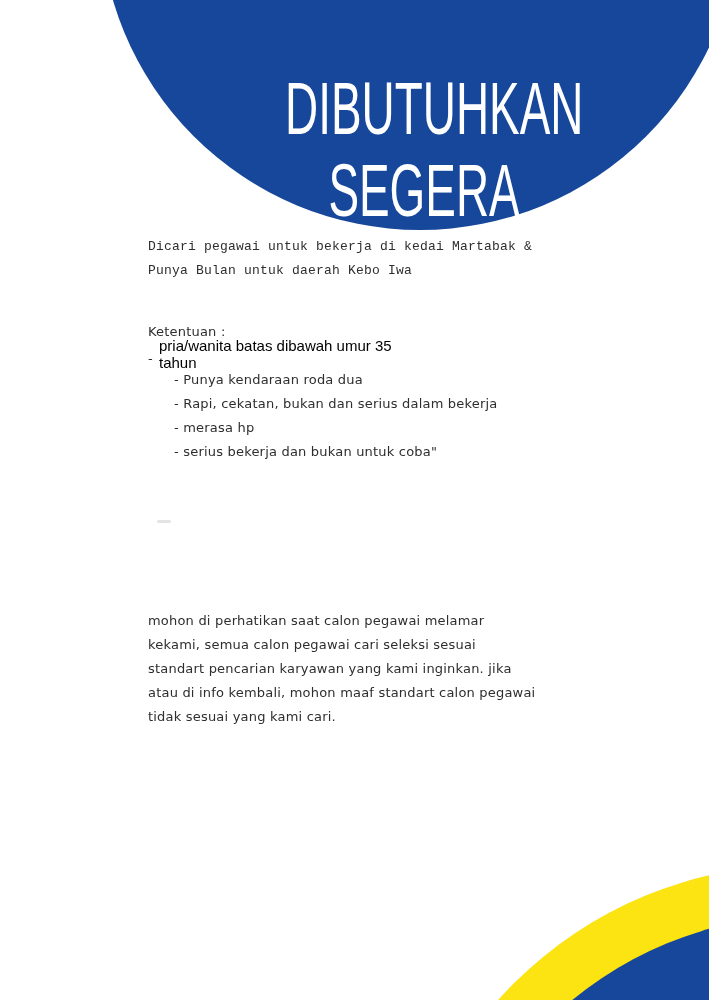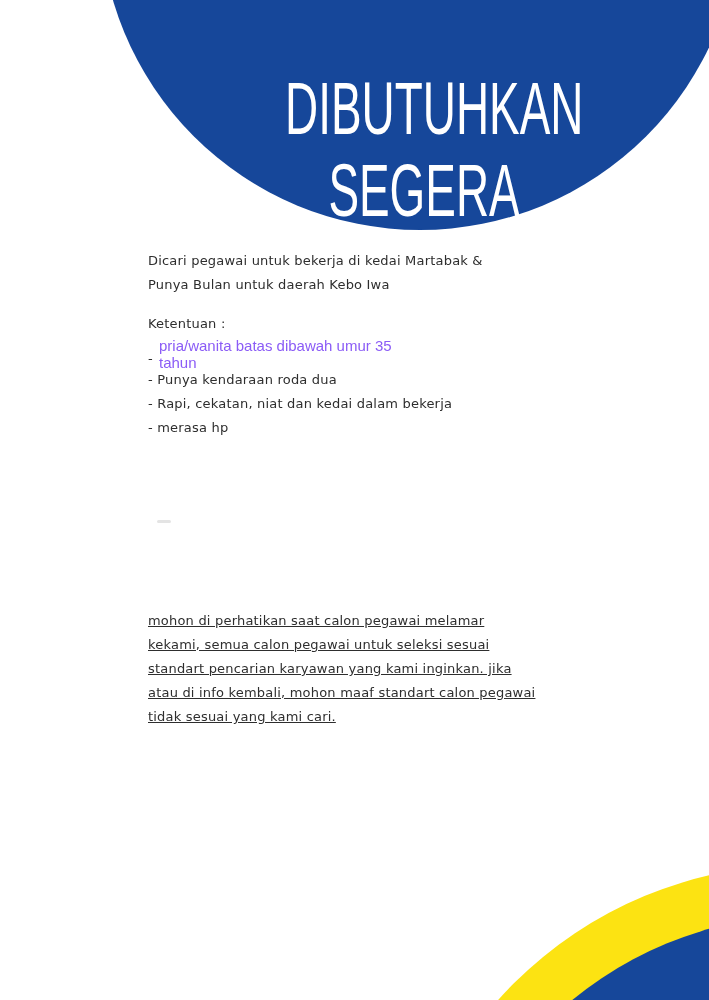--- a/index.html
+++ b/index.html
@@ -26,41 +26,41 @@
     transform: scaleX(0.62);
     transform-origin: center top;
     margin: 0;
   }
   .headline .line { display: block; white-space: nowrap; }
   .text-block {
     position: absolute; left: 148px; width: 420px;
     font-size: 13px; line-height: 24px; color: #2e2e2e;
     letter-spacing: 0.2px;
   }
-  .intro { top: 249px; }
-  .rules-title { top: 312px; }
+  .intro { top: 235px; font-family: Liberation Mono, monospace; }
+  .rules-title { top: 320px; }
   .rules { top: 338px; }
-  .rule { display: block; white-space: nowrap; }
+  .rule { display: block; white-space: nowrap; margin-left: 26px; }
   .rule-first {
     position: relative; height: 32px; display: block;
   }
   .rule-first .dash { position: absolute; left: 0; top: 9px; }
   .rule-first .txt {
     position: absolute; left: 11px; top: -1px;
     font-family: "Liberation Sans", sans-serif;
-    font-size: 15px; line-height: 17px; color: #8b5cf6;
+    font-size: 15px; line-height: 17px; color: #000000;
     letter-spacing: 0;
   }
   .rules-rest { position: absolute; top: 30px; left: 0; }
   .rules-rest .rule { height: 24px; }
   .stray-mark {
     position: absolute; left: 157px; top: 520px;
     width: 14px; height: 3px; background: #e4e4e4; border-radius: 2px;
   }
-  .notice { top: 609px; text-decoration: underline; }
+  .notice { top: 609px; }
   .bottom-arcs {
     position: absolute; left: 0; top: 0; width: 709px; height: 1000px;
     pointer-events: none;
   }
 </style>
 </head>
 <body>
 
 <div class="top-circle"></div>
 
@@ -79,30 +79,31 @@
 <div class="text-block rules">
   <div class="rule-first">
     <span class="dash">-</span>
     <span class="txt">
       <span>pria/wanita batas dibawah umur 35</span><br>
       <span>tahun</span>
     </span>
   </div>
   <div class="rules-rest">
     <span class="rule">- Punya kendaraan roda dua</span>
-    <span class="rule">- Rapi, cekatan, niat dan kedai dalam bekerja</span>
+    <span class="rule">- Rapi, cekatan, bukan dan serius dalam bekerja</span>
     <span class="rule">- merasa hp</span>
+    <span class="rule">- serius bekerja dan bukan untuk coba"</span>
   </div>
 </div>
 
 <div class="stray-mark"></div>
 
 <div class="text-block notice">
   <div>mohon di perhatikan saat calon pegawai melamar</div>
-  <div>kekami, semua calon pegawai untuk seleksi sesuai</div>
+  <div>kekami, semua calon pegawai cari seleksi sesuai</div>
   <div>standart pencarian karyawan yang kami inginkan. jika</div>
   <div>atau di info kembali, mohon maaf standart calon pegawai</div>
   <div>tidak sesuai yang kami cari.</div>
 </div>
 
 <svg class="bottom-arcs" viewBox="0 0 709 1000" xmlns="http://www.w3.org/2000/svg">
   <circle cx="800" cy="1270" r="405" fill="#fce312"></circle>
   <circle cx="810" cy="1290" r="375" fill="#16479a"></circle>
   <circle cx="820" cy="1310" r="325" fill="#ffffff"></circle>
 </svg>

